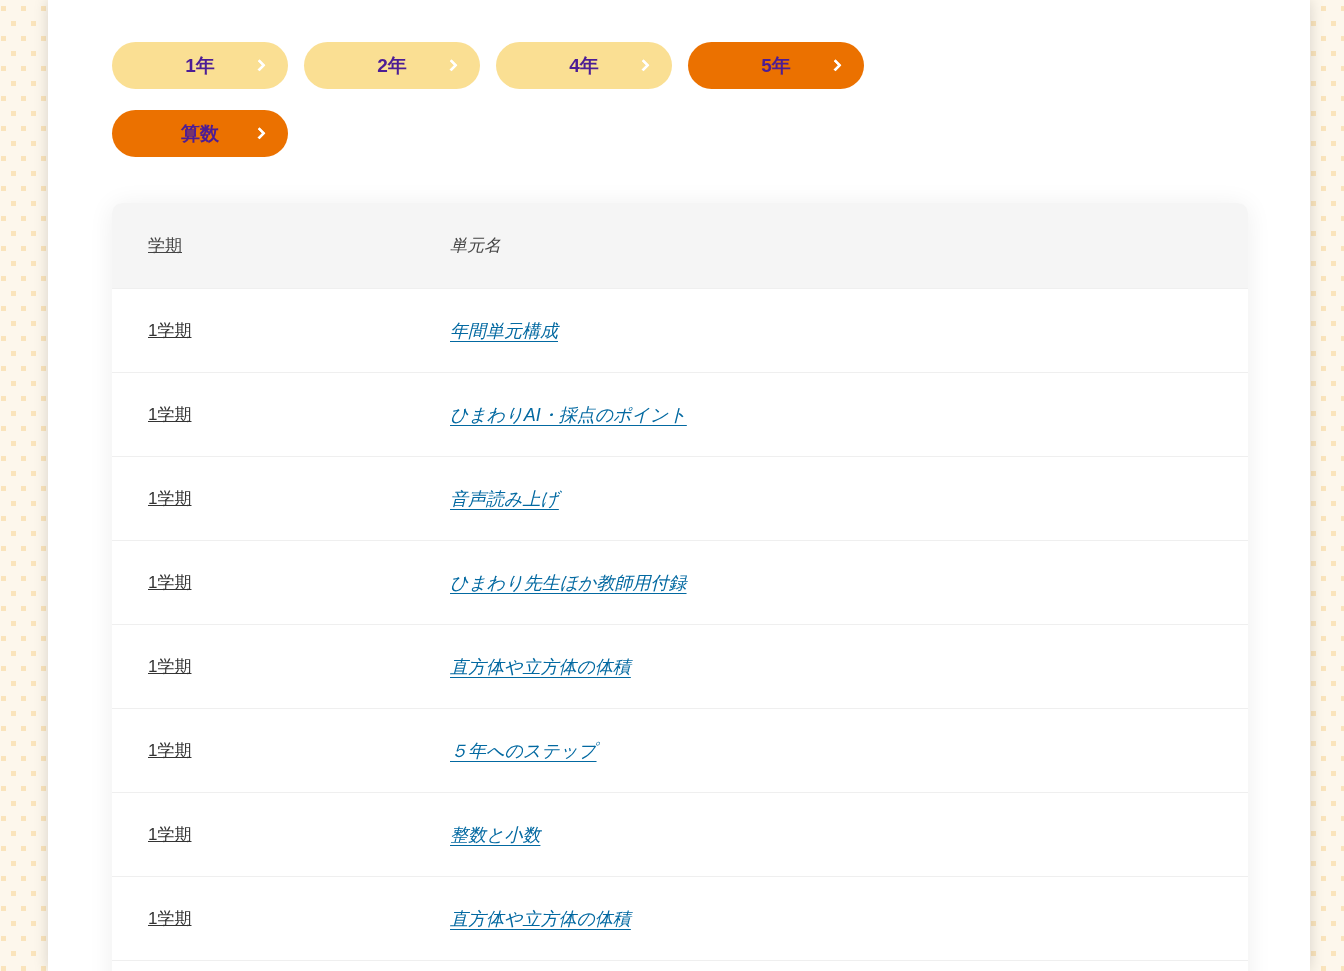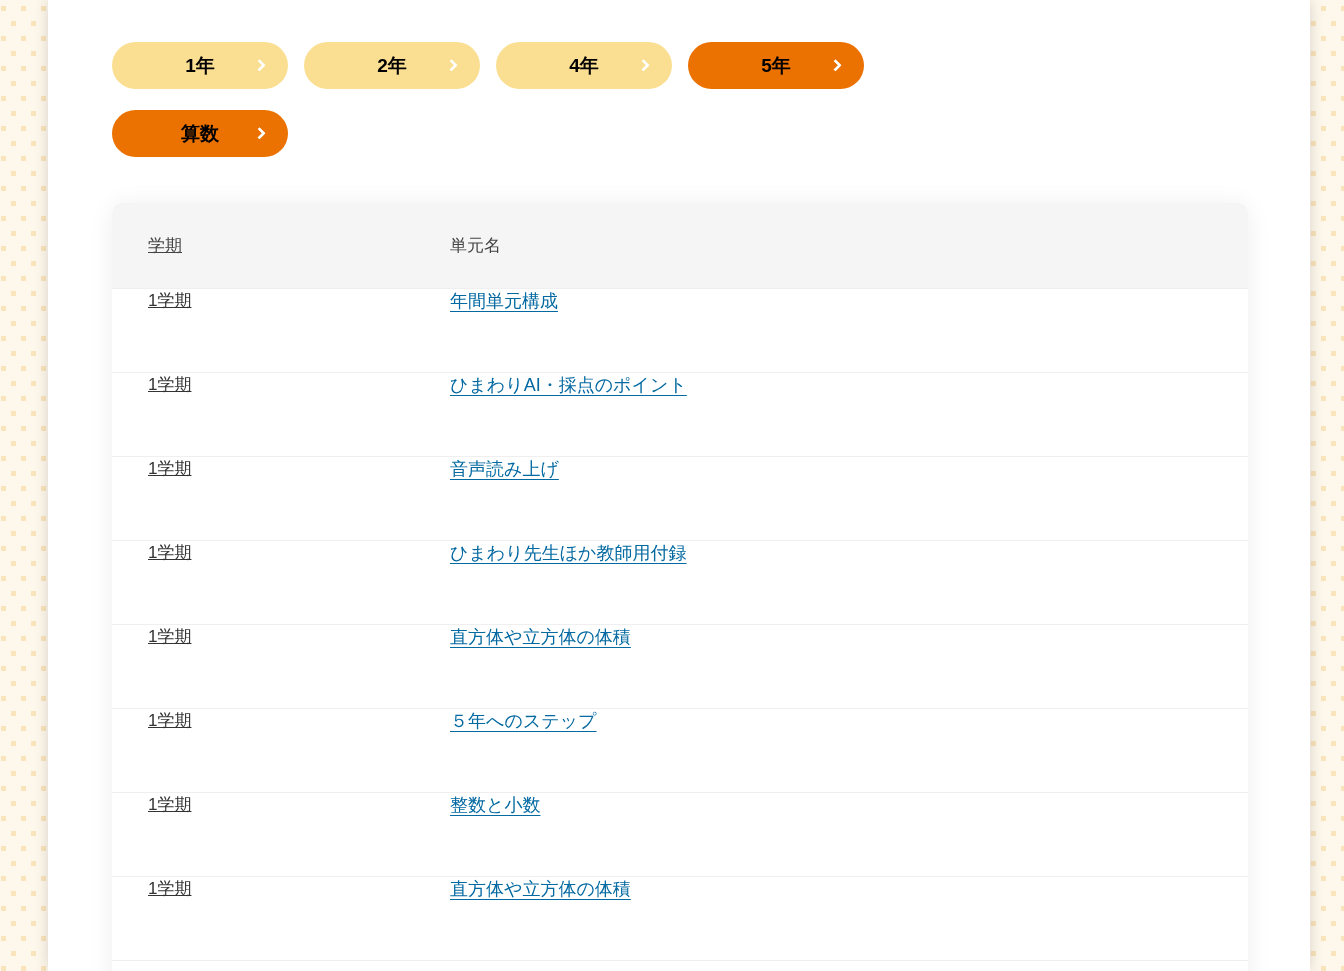--- a/index.html
+++ b/index.html
@@ -15,42 +15,42 @@
   }
   .content{
     position:absolute;left:48px;top:0;width:1262px;height:971px;
     background:#ffffff;box-shadow:0 0 14px rgba(0,0,0,0.15);
   }
   .grade-nav{display:flex;gap:16px;padding:42px 0 0 64px;}
   .subject-nav{padding:21px 0 0 64px;}
   .pill-btn{
     position:relative;width:176px;height:47px;border-radius:24px;
     background:#FADF93;display:flex;align-items:center;justify-content:center;
-    color:#000000;font-size:19px;font-weight:bold;cursor:pointer;
+    color:#4c1d95;font-size:19px;font-weight:bold;cursor:pointer;
     text-decoration:none;user-select:none;
   }
   .pill-btn.active{background:#EB7100;}
   .chev{
     position:absolute;right:24px;top:50%;width:6px;height:6px;
     border-top:3px solid #ffffff;border-right:3px solid #ffffff;
     border-radius:1px;transform:translateY(-58%) rotate(45deg);
   }
   .unit-card{
     margin:46px 0 0 64px;width:1136px;min-height:800px;background:#ffffff;
     border-radius:10px;box-shadow:0 2px 26px rgba(0,0,0,0.07);
   }
   .thead{
     display:flex;align-items:center;height:85px;background:#F5F5F5;
     border-radius:10px 10px 0 0;color:#444444;font-size:17px;
   }
   .col-term{width:338px;padding-left:36px;box-sizing:border-box;flex-shrink:0;text-decoration:underline;}
-  .col-unit{flex:1;}
+  .col-unit{flex:1;font-style:italic;}
   .tbody{border-bottom:1px solid #EFEFEF;}
   .trow{
-    display:flex;align-items:flex-start;height:83px;border-top:1px solid #EFEFEF;
+    display:flex;align-items:center;height:83px;border-top:1px solid #EFEFEF;
     font-size:17px;color:#333333;background:#ffffff;
   }
   .unit-link{
     color:#0369a1;font-size:18px;text-decoration:underline;
     text-underline-offset:4px;text-decoration-thickness:1px;cursor:pointer;
   }
 </style>
 </head>
 <body>
 

